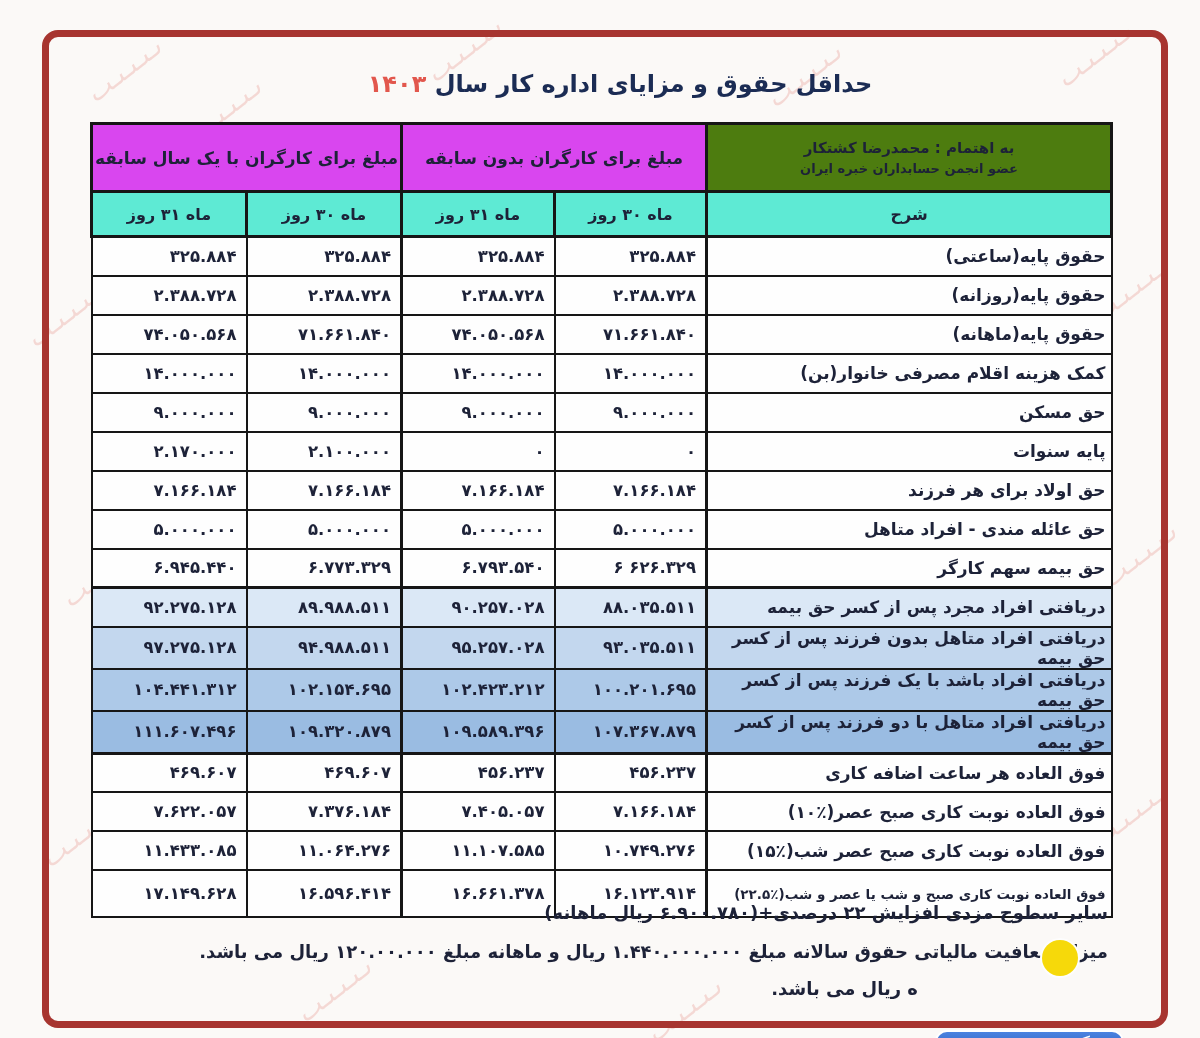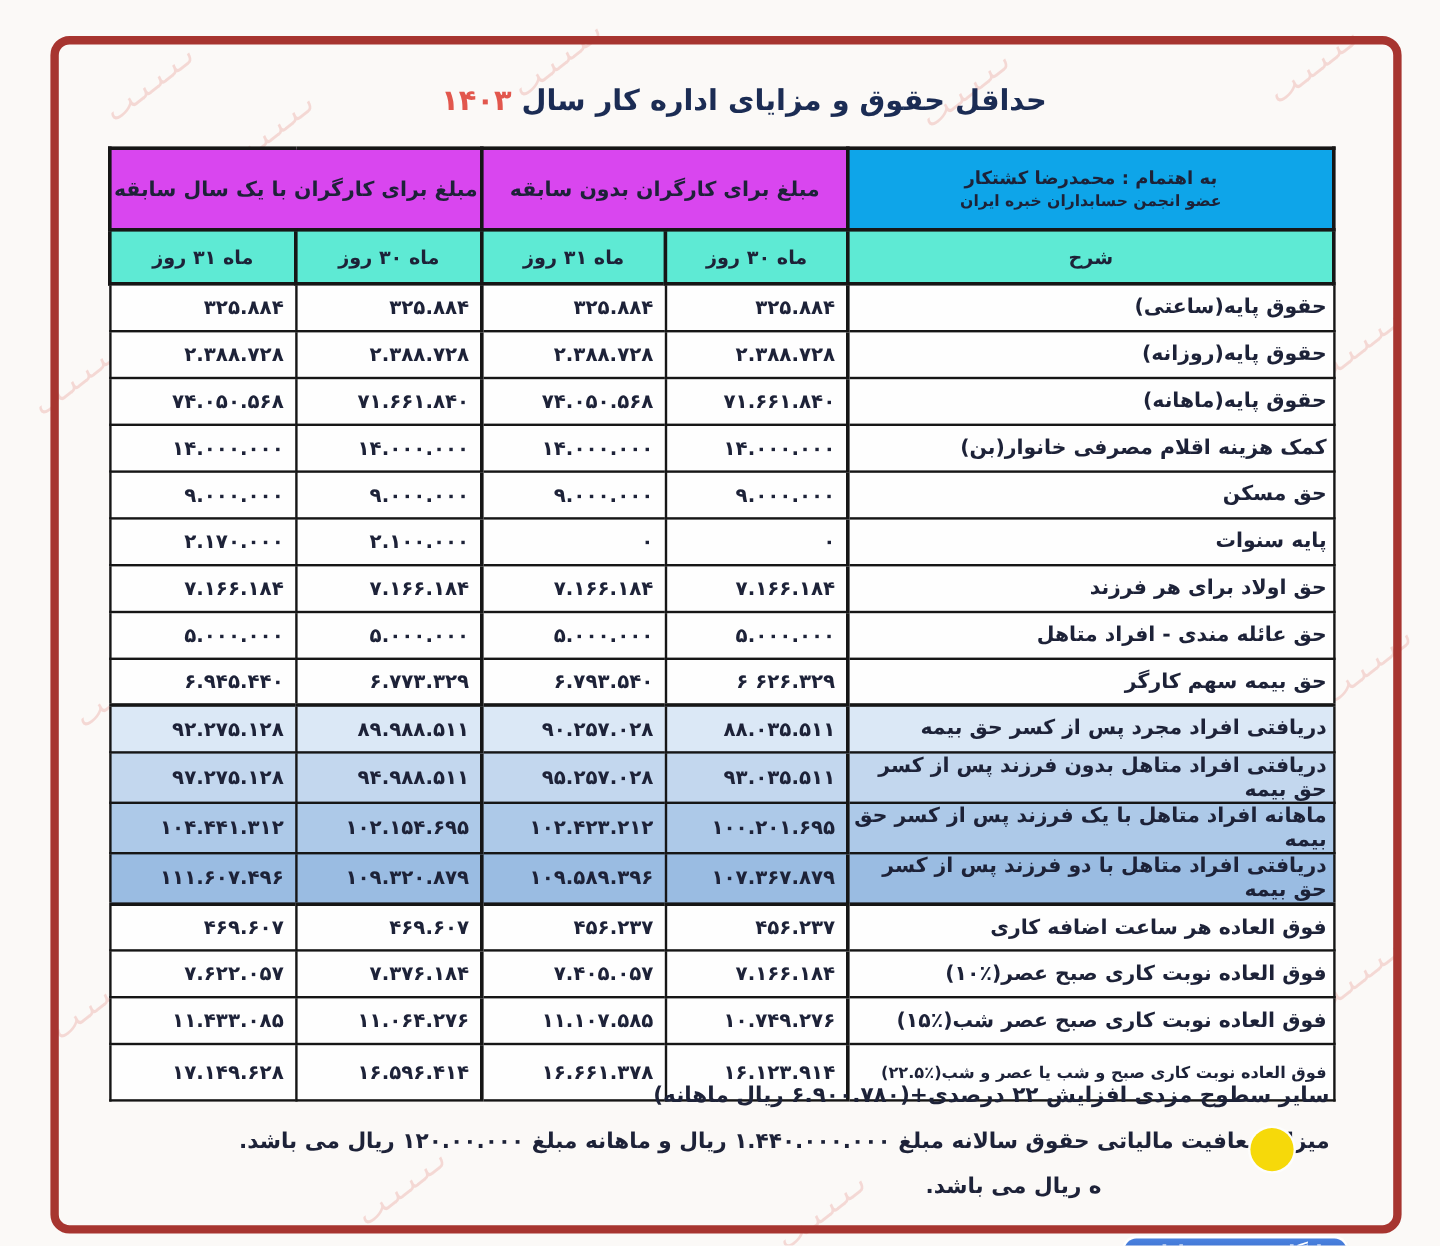--- a/index.html
+++ b/index.html
@@ -31,21 +31,21 @@
     position:absolute;left:90px;top:122px;width:1020px;z-index:2;
     border-collapse:collapse;table-layout:fixed;direction:rtl;
     background:transparent;
   }
   table.main th{
     border:3px solid #161616;font-weight:bold;text-align:center;vertical-align:middle;
   }
   table.main td{
     border:2px solid #161616;font-weight:bold;vertical-align:middle;
   }
-  th.credit{background:#0ea5e9;height:63px;font-size:15px;line-height:1.5;}
+  th.credit{background:#4d7c0f;height:63px;font-size:15px;line-height:1.5;}
   th.credit .line2{font-size:13px;}
   th.group{background:#d946ef;font-size:17px;}
   th.subhead{background:#5eead4;height:40px;font-size:16px;}
   tbody tr{height:39px;background:#fefefe;}
   tbody tr.small{height:47px;}
   tbody tr:first-child td{border-top-width:3px;margin-top:46px;}
   tbody tr.thick-top td{border-top-width:3px;padding-left:37px;}
   td.desc{font-size:17px;text-align:right;padding:0 5px 0 2px;}
   tr.small td.desc{font-size:13.5px;}
   td.num{font-size:16.5px;text-align:right;padding:0 9px 0 2px;}
@@ -204,21 +204,21 @@
         <td class="num">۹۲.۲۷۵.۱۲۸</td>
       </tr>
       <tr style="background: rgb(195, 215, 238);">
         <td class="desc">دریافتی افراد متاهل بدون فرزند پس از کسر حق بیمه</td>
         <td class="num">۹۳.۰۳۵.۵۱۱</td>
         <td class="num">۹۵.۲۵۷.۰۲۸</td>
         <td class="num">۹۴.۹۸۸.۵۱۱</td>
         <td class="num">۹۷.۲۷۵.۱۲۸</td>
       </tr>
       <tr style="background: rgb(173, 201, 232);">
-        <td class="desc">ماهانه افراد متاهل با یک فرزند پس از کسر حق بیمه</td>
+        <td class="desc">دریافتی افراد باشد با یک فرزند پس از کسر حق بیمه</td>
         <td class="num">۱۰۰.۲۰۱.۶۹۵</td>
         <td class="num">۱۰۲.۴۲۳.۲۱۲</td>
         <td class="num">۱۰۲.۱۵۴.۶۹۵</td>
         <td class="num">۱۰۴.۴۴۱.۳۱۲</td>
       </tr>
       <tr style="background: rgb(154, 188, 226);">
         <td class="desc">دریافتی افراد متاهل با دو فرزند پس از کسر حق بیمه</td>
         <td class="num">۱۰۷.۳۶۷.۸۷۹</td>
         <td class="num">۱۰۹.۵۸۹.۳۹۶</td>
         <td class="num">۱۰۹.۳۲۰.۸۷۹</td>

